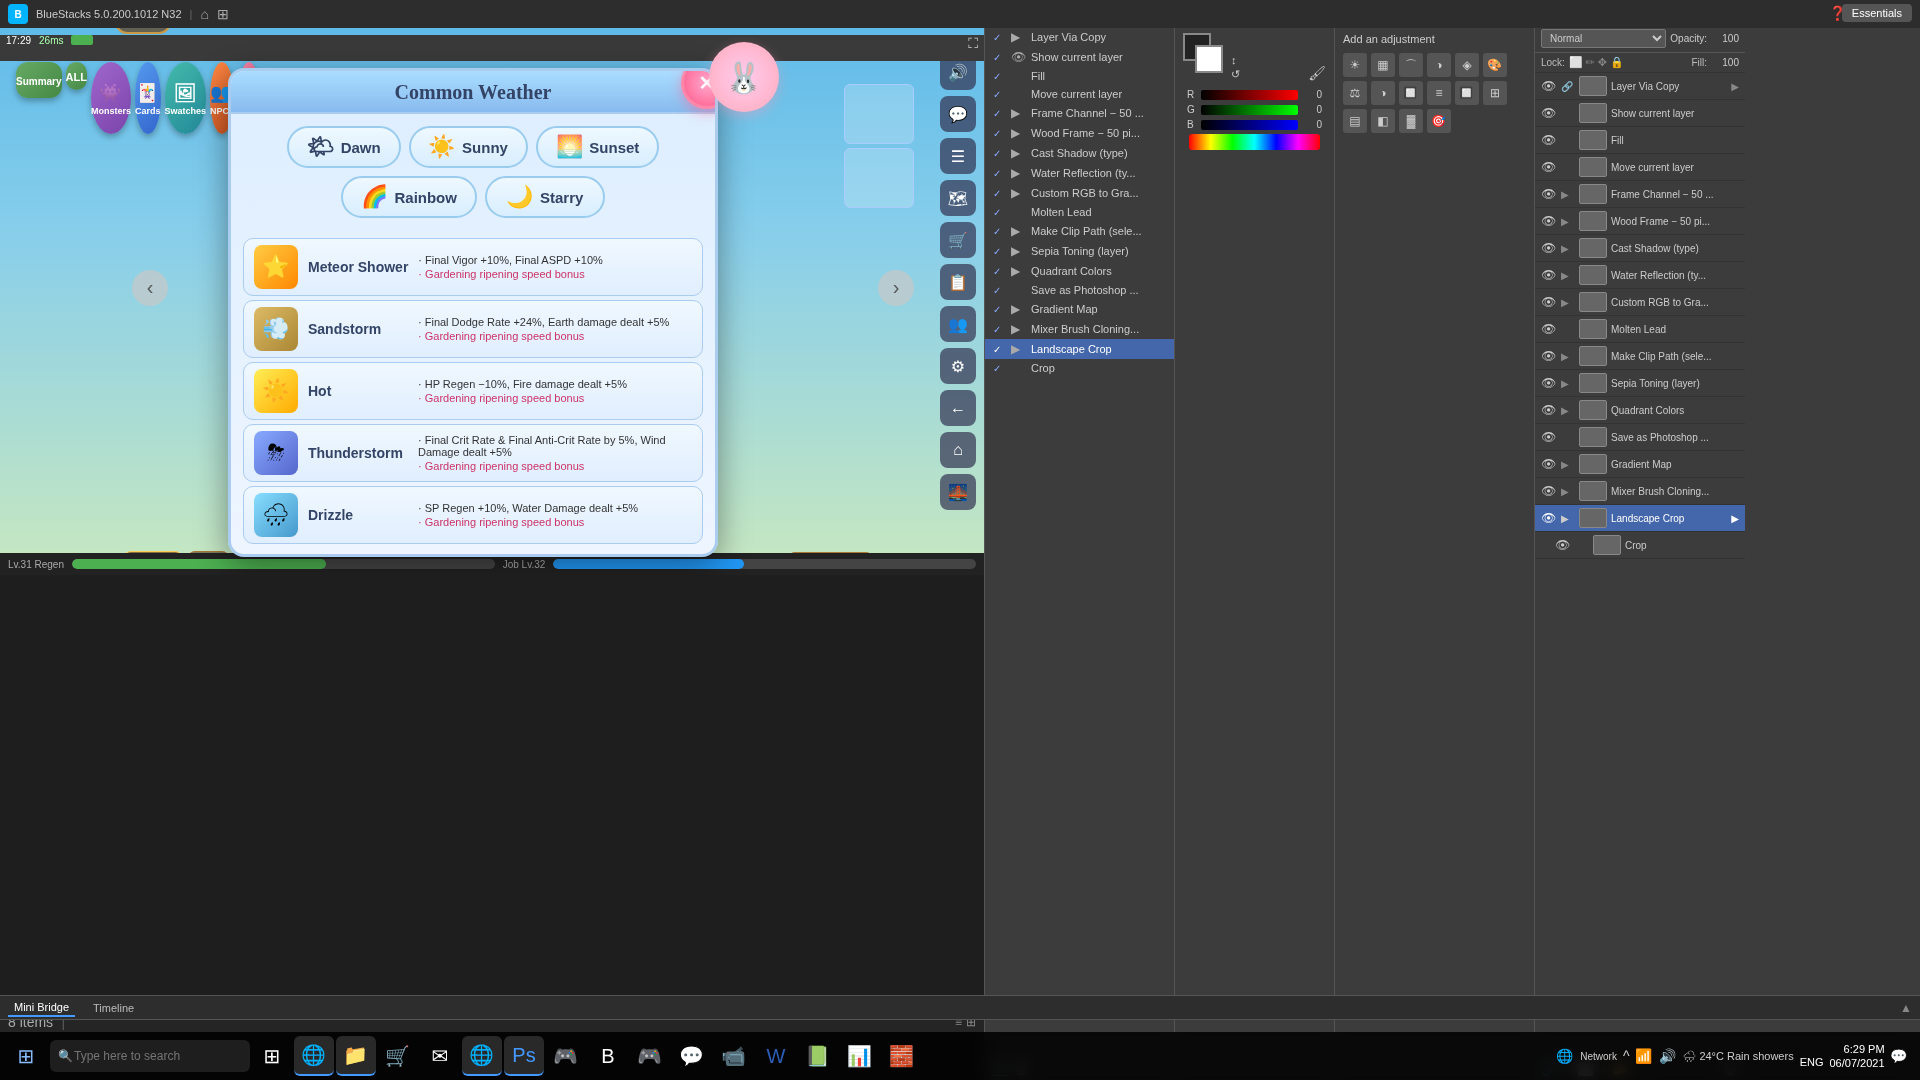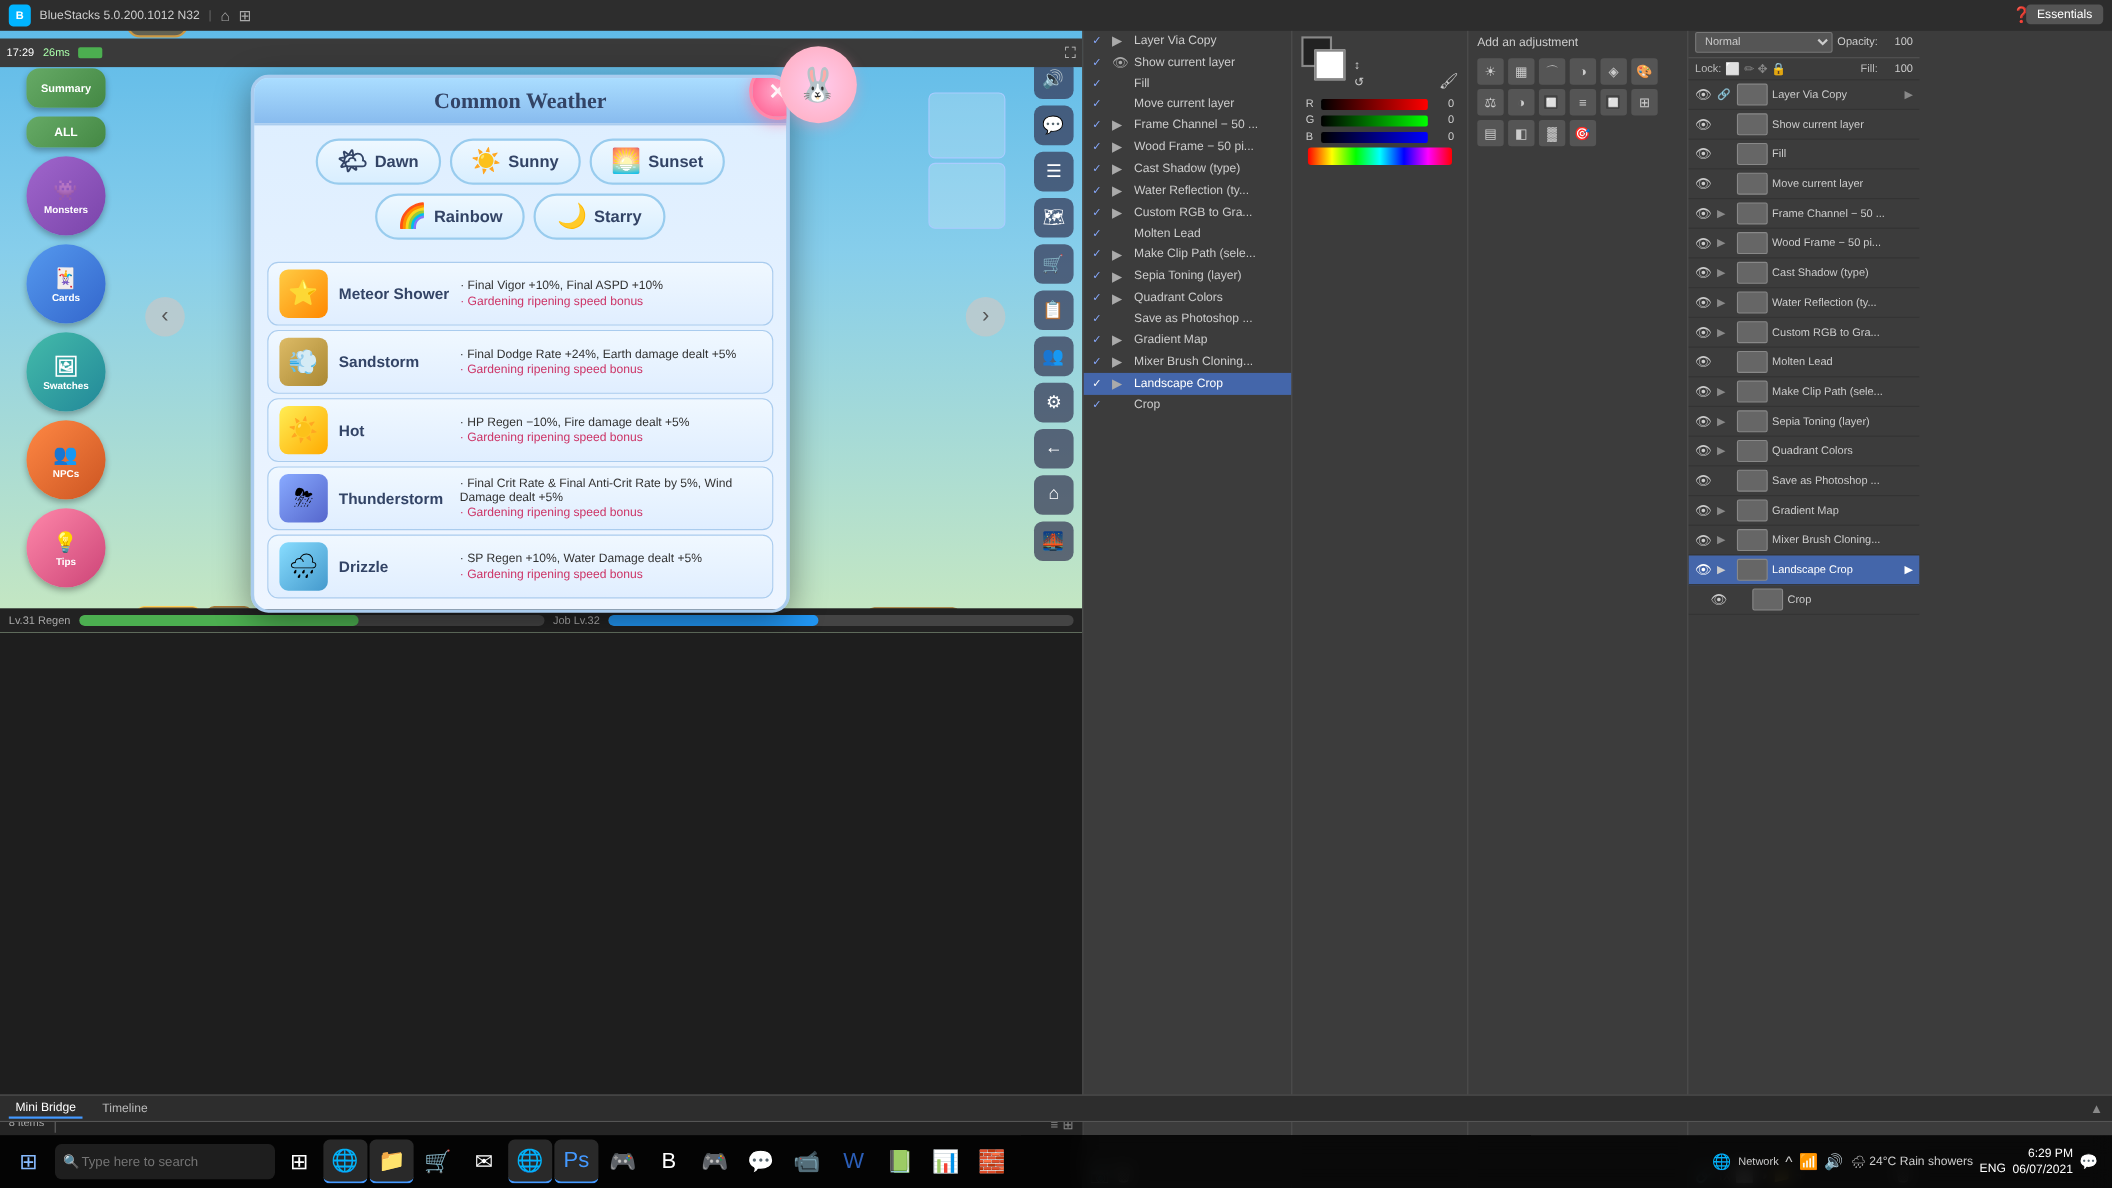--- a/index.html
+++ b/index.html
@@ -45,36 +45,36 @@
       margin-left: auto;
       display: flex; gap: 4px;
     }
 
     
     #game-toolbar {
       position: absolute;
       top: 35px; left: 0; right: 0;
       height: 26px;
       background: #3a3a3a;
-      display: flex; align-items: center;
+      display: flex; 
       padding: 0 6px; gap: 8px;
       z-index: 99;
     }
     .g-battery {
       background: #4caf50;
       width: 22px; height: 10px;
       border-radius: 2px;
     }
 
     
     #left-nav {
       position: absolute;
-      left: 0; top: 54px;
+      left: 12px; top: 54px;
       width: 120px;
-      display: flex; flex-direction: column;
+      display: flex; flex-direction: row;
       gap: 4px;
       padding: 6px 4px;
       z-index: 50;
     }
     .nav-item {
       background: linear-gradient(135deg, #6ecf6e, #4aaa4a);
       border-radius: 50%;
       width: 72px; height: 72px;
       display: flex; flex-direction: column;
       align-items: center; justify-content: center;
@@ -485,21 +485,21 @@
     #status-bar {
       position: absolute;
       left: 0; bottom: 48px;
       width: 984px;
       height: 22px;
       background: #252525;
       display: flex; align-items: center;
       padding: 0 8px; gap: 8px;
       border-top: 1px solid #444;
     }
-    .status-text { color: #aaa; font-size: 10px; }
+    .status-text { color: #aaa; font-size: 14px; }
     .status-sep { color: #555; }
     .status-icons { margin-left: auto; display: flex; gap: 4px; }
     .status-icon { font-size: 12px; color: #888; cursor: pointer; }
     
 
     
     .nav-arrow {
       position: absolute;
       top: 50%; transform: translateY(-50%);
       background: rgba(200,200,200,0.7);

